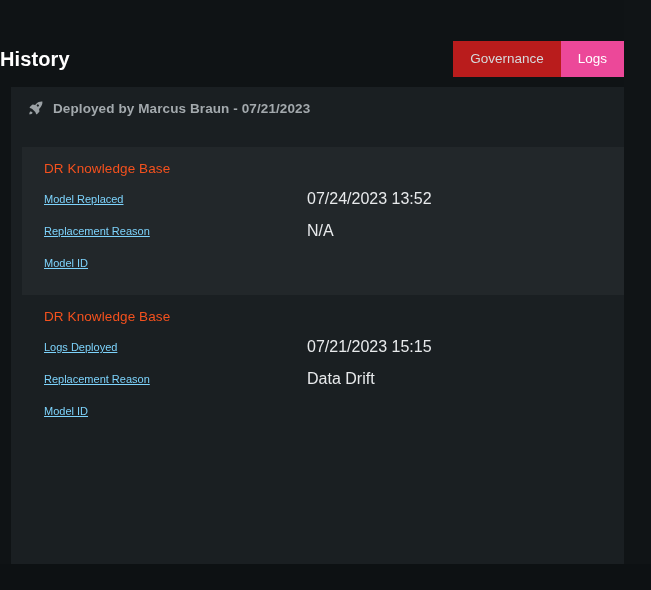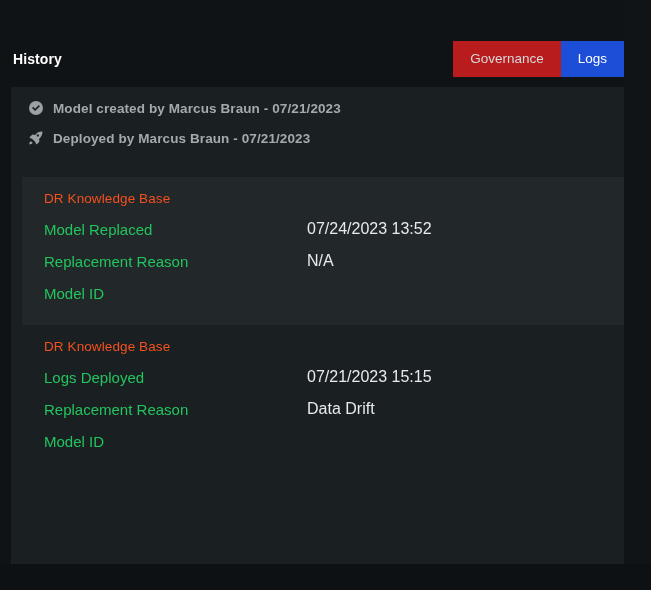--- a/index.html
+++ b/index.html
@@ -42,23 +42,22 @@
   .header {
     position: absolute;
     left: 0;
     top: 36px;
     width: 624px;
     height: 46px;
     display: flex;
     align-items: center;
   }
   .page-title {
-    margin-left: 13px;
     color: #ffffff;
-    font-size: 14px;
+    font-size: 20px;
     font-weight: bold;
     letter-spacing: .1px;
   }
   .header-actions {
     margin-left: auto;
     margin-right: 0px;
     display: flex;
     align-items: stretch;
     height: 36px;
   }
@@ -71,21 +70,21 @@
     line-height: 36px;
     height: 36px;
     cursor: pointer;
     white-space: nowrap;
   }
   .seg-btn.inactive {
     background: #b91c1c;
     color: #d6d9db;
   }
   .seg-btn.active {
-    background: #1d4ed8;
+    background: #ec4899;
     color: #ffffff;
   }
 
   
   .card {
     position: absolute;
     left: 11px;
     top: 87px;
     width: 613px;
     height: 477px;
@@ -142,24 +141,25 @@
     margin-bottom: 7px;
     letter-spacing: .1px;
   }
   .kv-row {
     display: flex;
     align-items: center;
     height: 32px;
     padding-left: 22px;
   }
   .kv-label {
-    color: #22c55e;
-    font-size: 15px;
+    color: #7dd3fc;
+    font-size: 11px;
     width: 263px;
     flex: 0 0 263px;
+    text-decoration: underline;
   }
   .kv-value {
     color: #e8eaec;
     font-size: 16px;
     display: flex;
     align-items: center;
   }
   .copy-icon {
     display: inline-flex;
     margin-left: 10px;
@@ -184,28 +184,20 @@
     <div class="header-actions">
       <button class="seg-btn inactive">Governance</button>
       <button class="seg-btn active">Logs</button>
     </div>
   </div>
 
   <div class="card">
 
     <div class="status-list">
 
-      <div class="status-row">
-        <span class="status-icon">
-          <svg width="14" height="14" viewBox="0 0 16 16" fill="currentColor">
-            <path d="M8 0a8 8 0 100 16A8 8 0 008 0zm-1 11.5L3.5 8l1.3-1.3L7 8.9l4.2-4.2L12.5 6 7 11.5z"></path>
-          </svg>
-        </span>
-        <span class="status-text">Model created by Marcus Braun - 07/21/2023</span>
-      </div>
 
       <div class="status-row">
         <span class="status-icon">
           <svg width="14" height="14" viewBox="0 0 16 16" fill="currentColor">
             <path d="M15.3.7c-2.6-.3-5.2.7-7 2.5L7 4.5l-2.6-.4a1.3 1.3 0 00-1.1.4L.9 6.9c-.3.3-.2.8.2 1l2.3.9 3.8 3.8.9 2.3c.2.4.7.5 1 .2l2.4-2.4c.3-.3.4-.7.4-1.1l-.4-2.6 1.3-1.3c1.8-1.8 2.8-4.4 2.5-7zm-4.1 5.1a1.3 1.3 0 11-1.8-1.8 1.3 1.3 0 011.8 1.8zM1.3 12.1c-.8.8-1 3.3-1 3.3s2.5-.2 3.3-1c.5-.5.5-1.3 0-1.8-.5-.5-1.8-1-2.3-.5z"></path>
           </svg>
         </span>
         <span class="status-text">Deployed by Marcus Braun - 07/21/2023</span>
       </div>
 

